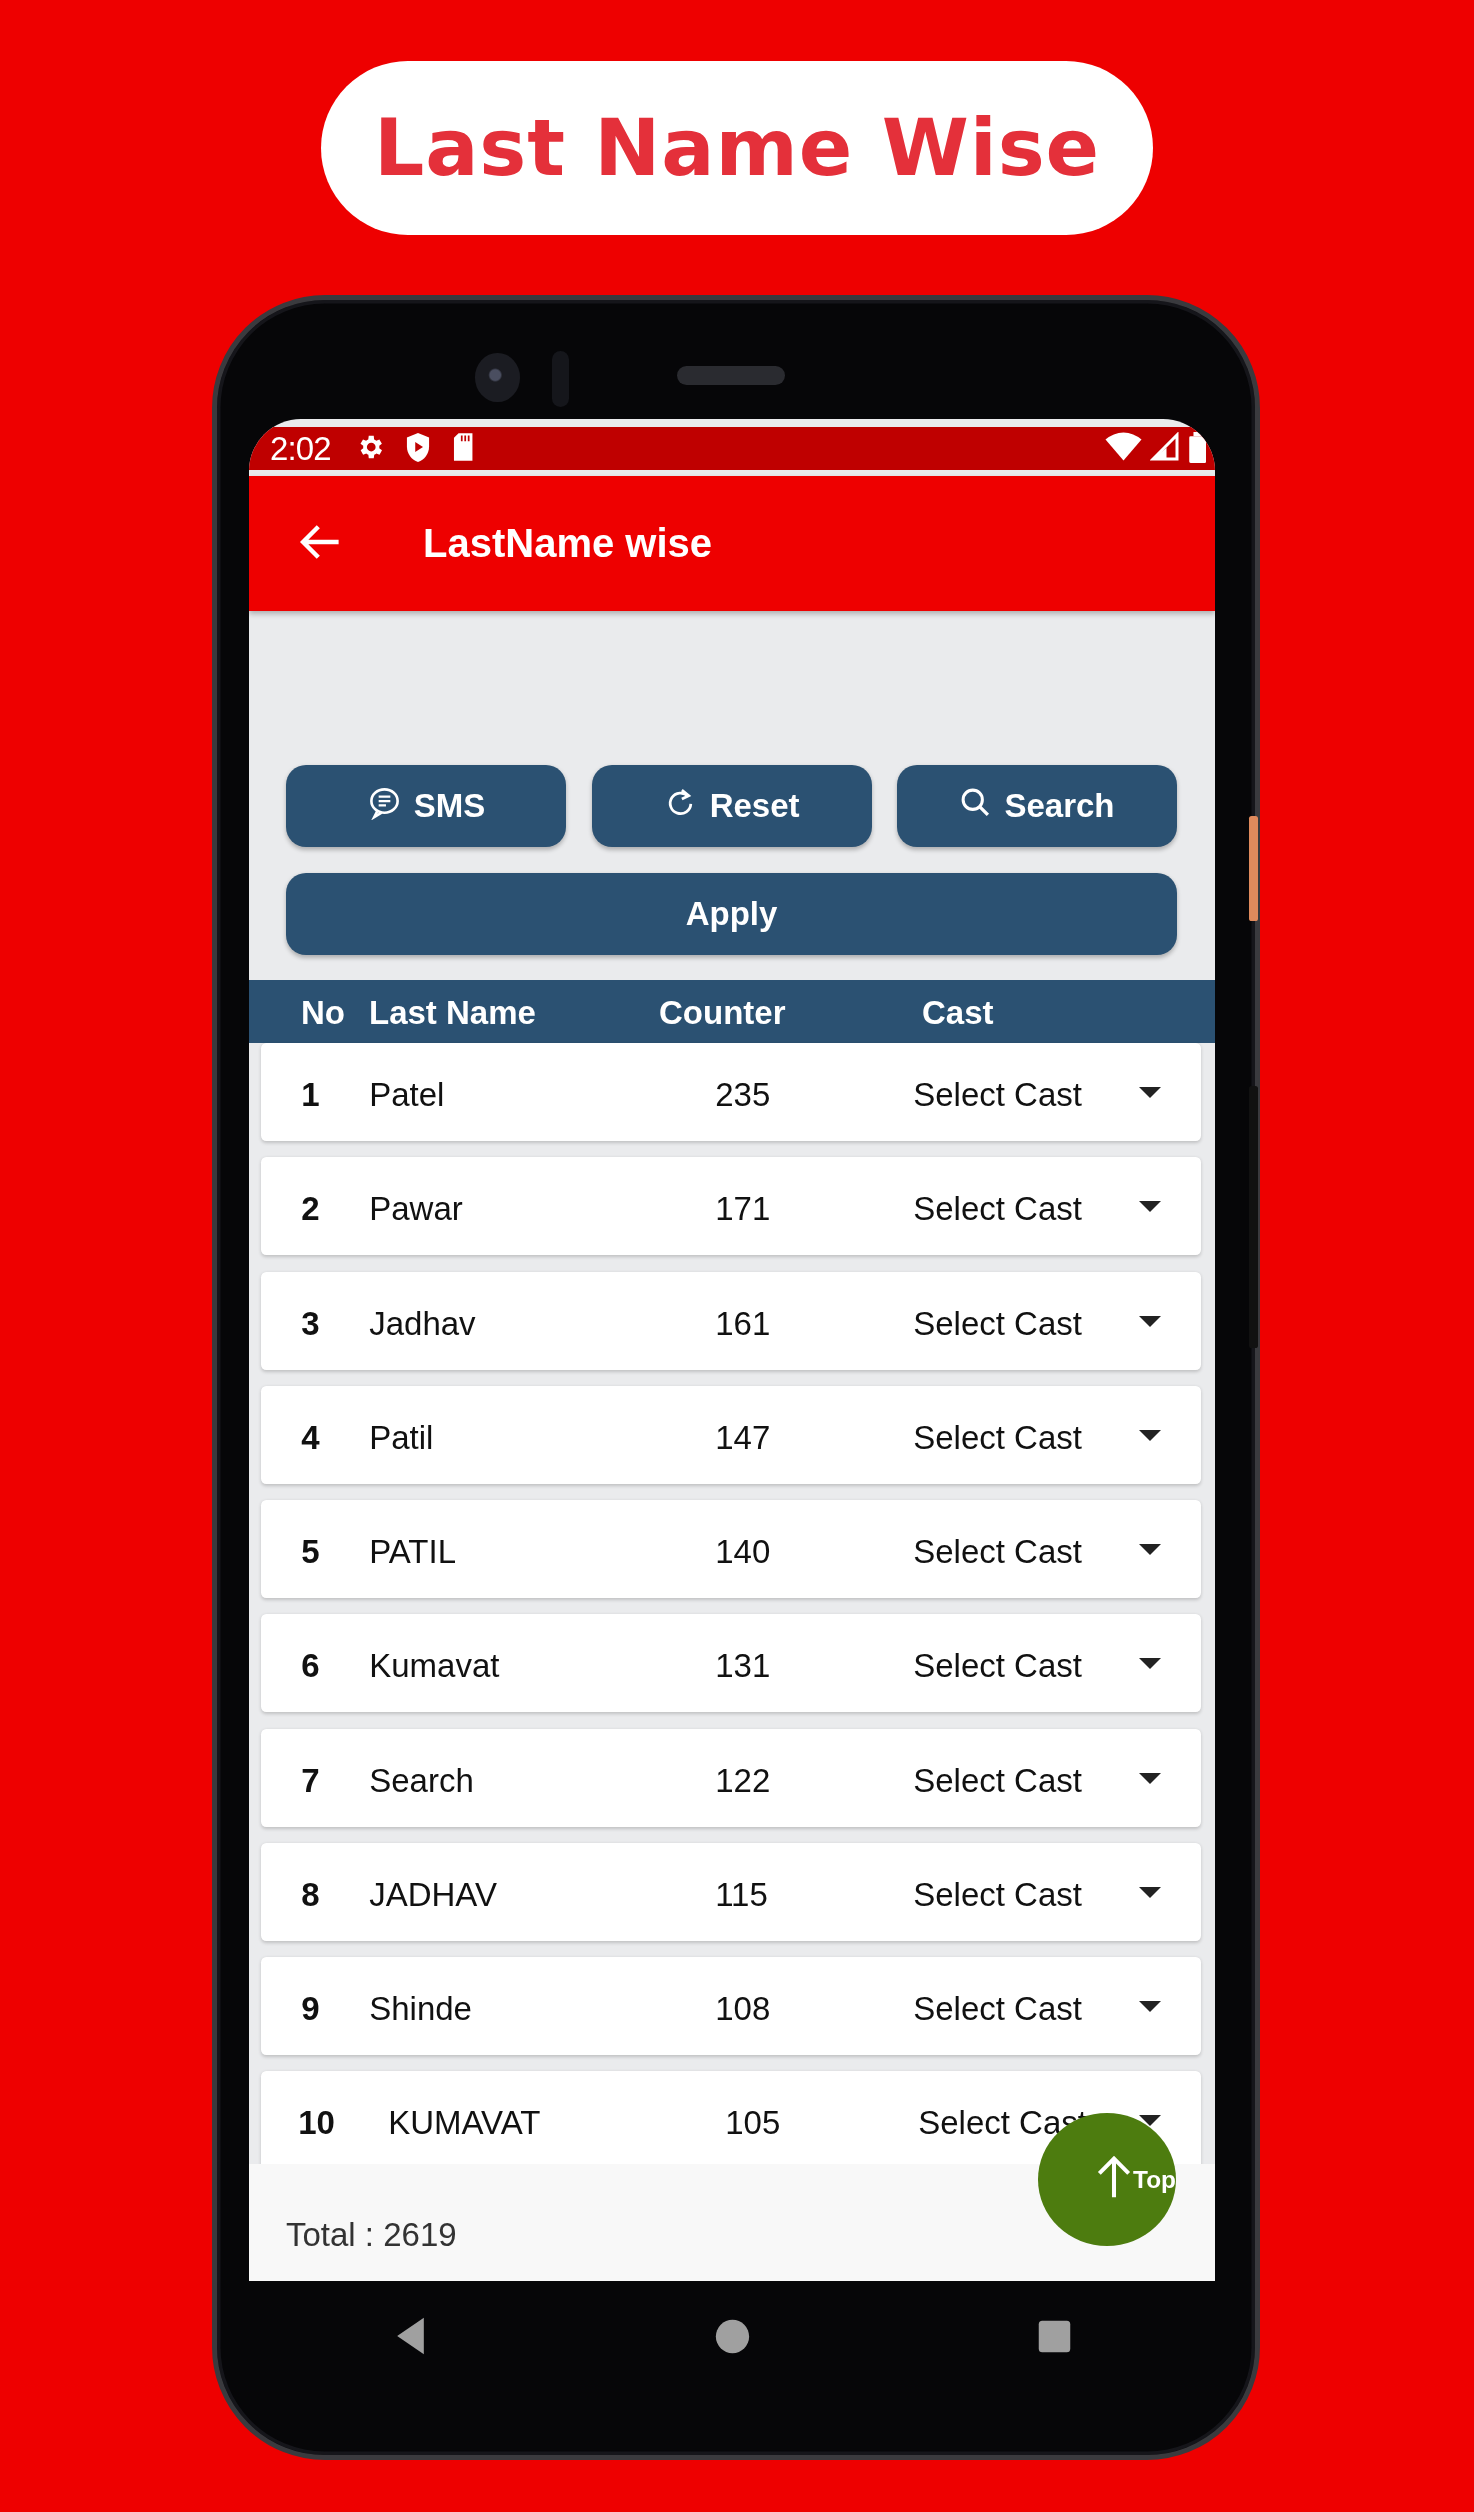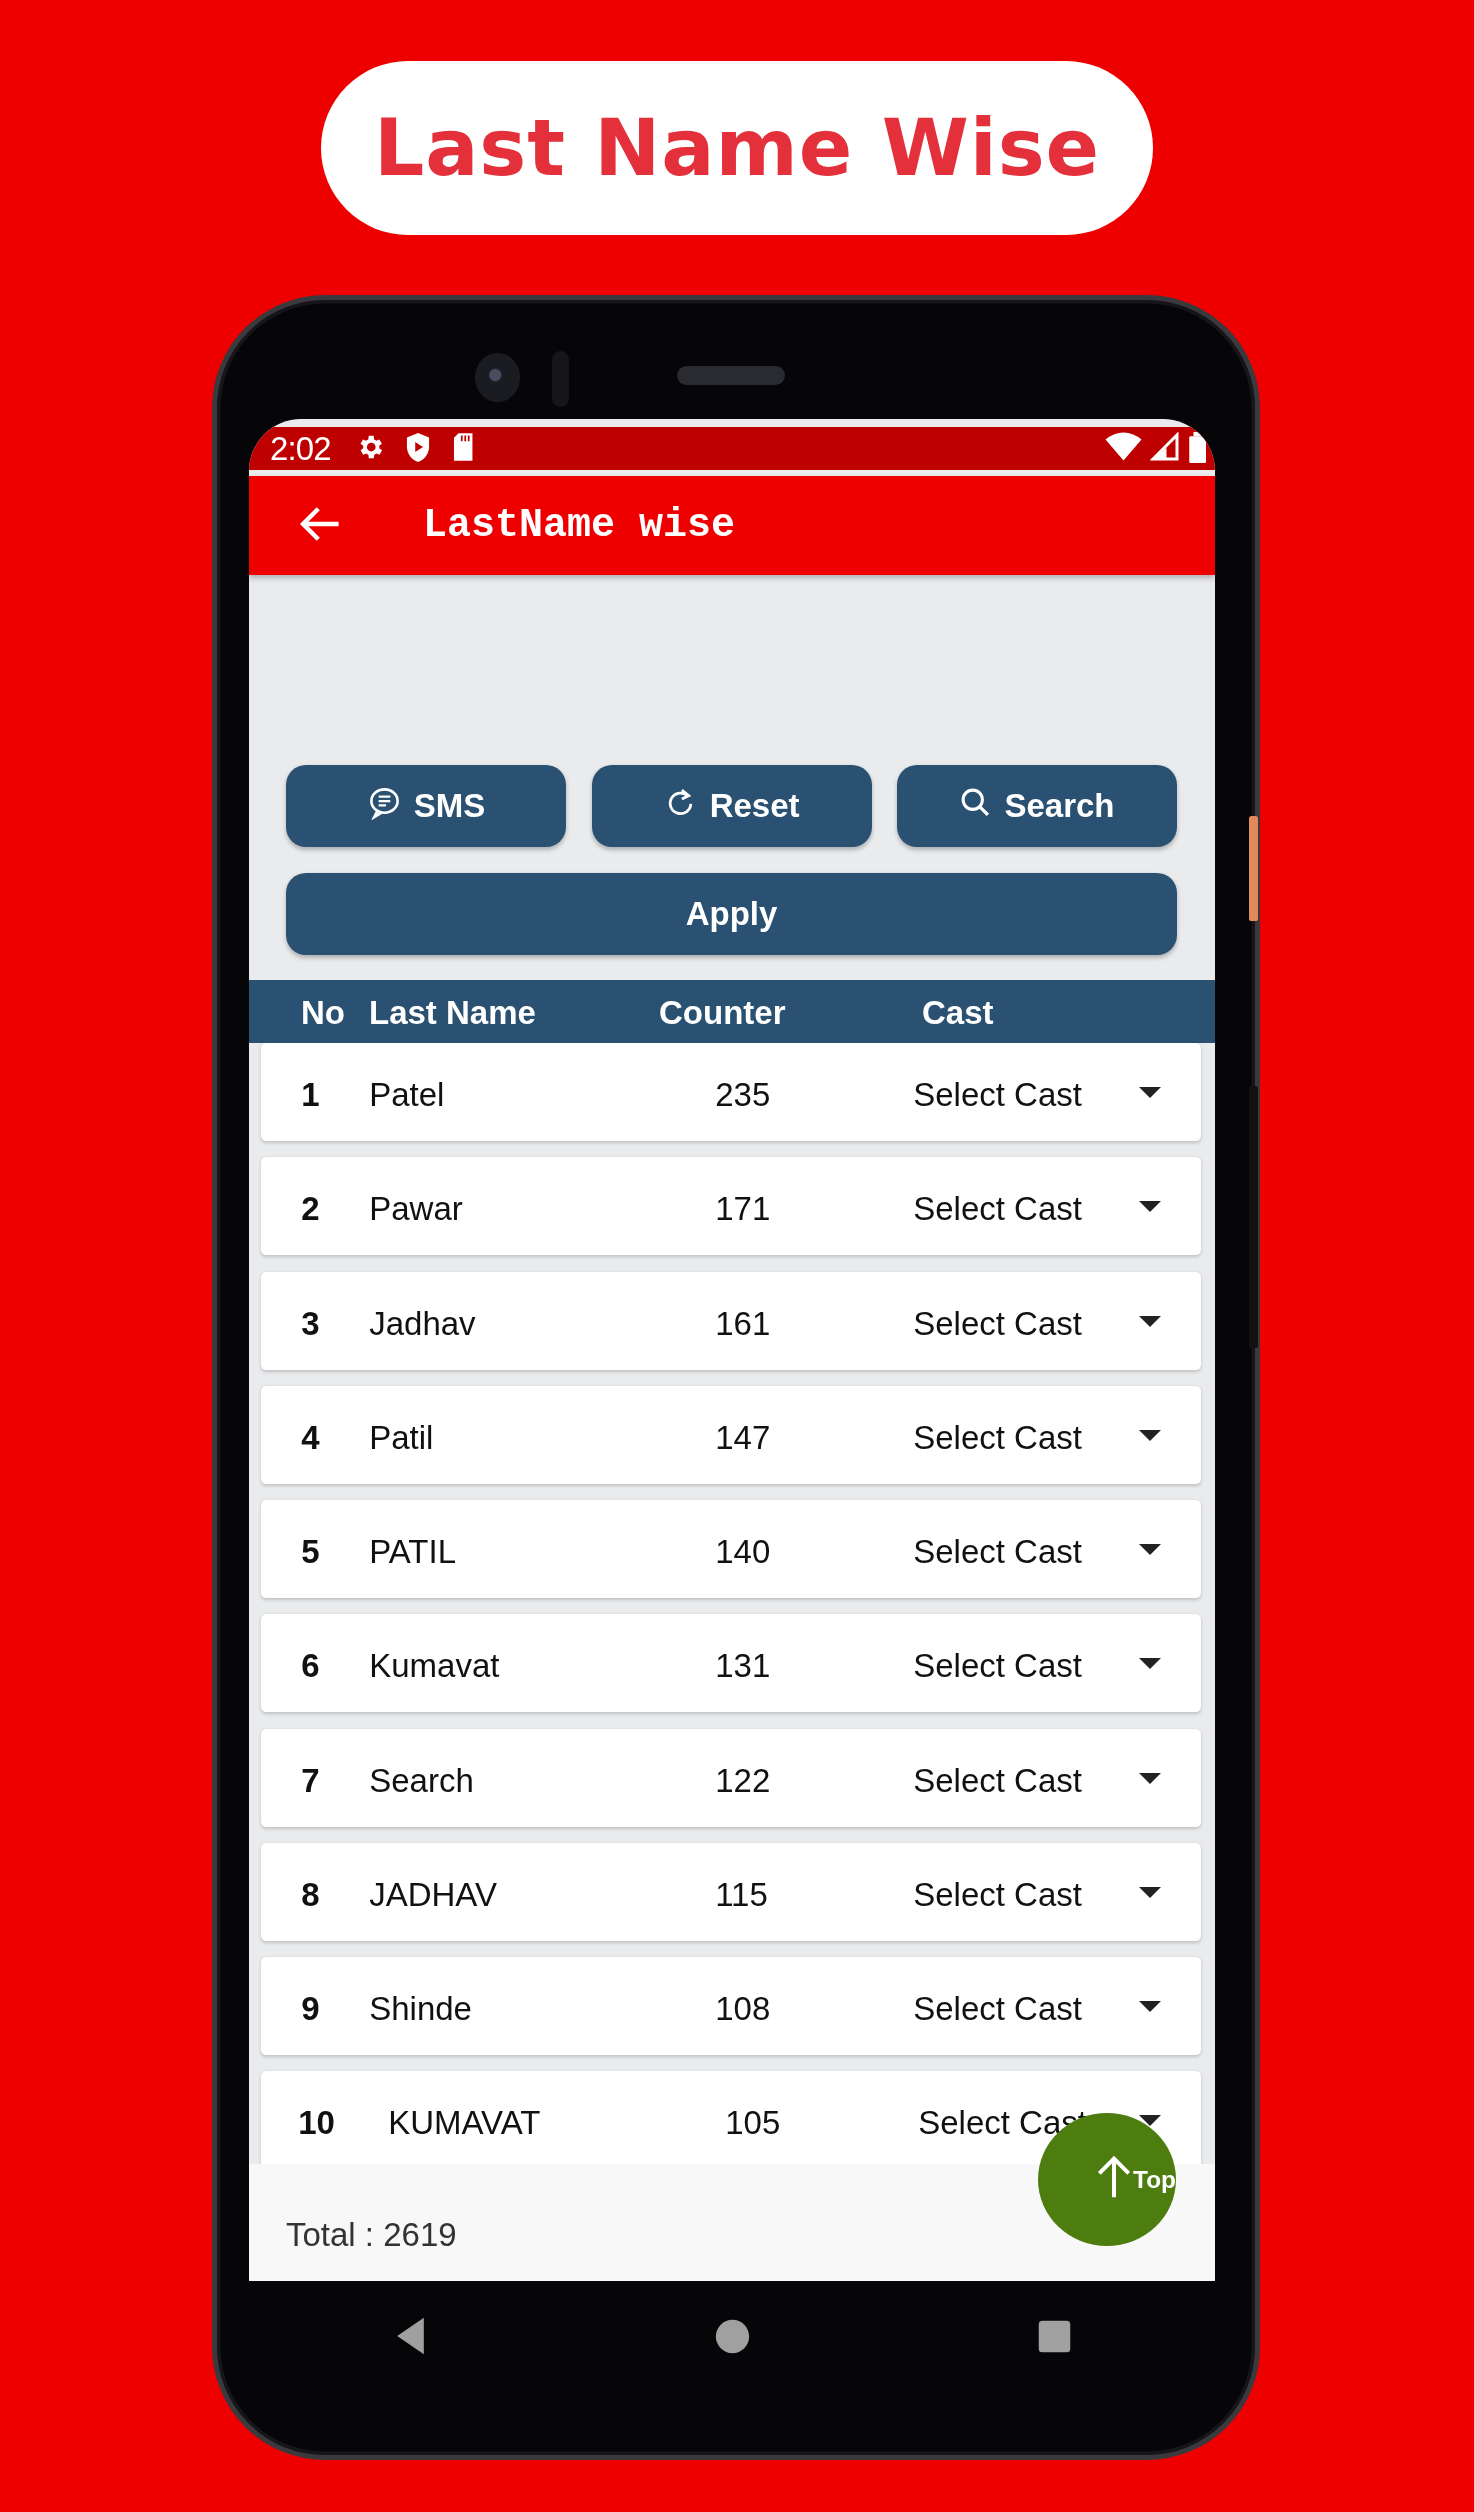--- a/index.html
+++ b/index.html
@@ -49,24 +49,23 @@
     }
     .statusbar {
       position: absolute; left: 0; top: 8px; width: 100%; height: 43px;
       background: #bf0000; color: #fff;
       display: flex; align-items: center;
     }
     .status-time { font-size: 33px; margin-left: 21px; letter-spacing: -0.9px; }
     .status-icons-left { display: flex; align-items: center; gap: 19px; margin-left: 24.4px; }
     .status-icons-right { display: flex; align-items: center; gap: 8.7px; margin-left: auto; margin-right: 8.7px; }
     .appbar {
-      position: absolute; left: 0; top: 57px; width: 100%; height: 99px;
+      position: absolute; left: 0; top: 57px; width: 100%; height: 135px;
       background: #ee0000; display: flex; align-items: center;
       box-shadow: 0 2.6px 5.2px rgba(0,0,0,0.25);
-      font-family: Liberation Mono, monospace;
     }
     .back-btn { width: 52px; height: 52px; margin-left: 45px; display: flex; align-items: center; justify-content: center; cursor: pointer; }
     .appbar-title { color: #fff; font-size: 40px; font-weight: bold; margin-left: 77px; }
     .search-input {
       position: absolute; left: 37px; top: 229px; width: 891px; height: 94px;
       background: #fff; border: none; border-radius: 5.2px;
       font-size: 35px; text-align: center; color: #333;
       font-family: "Liberation Sans", sans-serif; outline: none;
     }
     .search-input::placeholder { color: #b0b0b0; font-weight: 300; }

